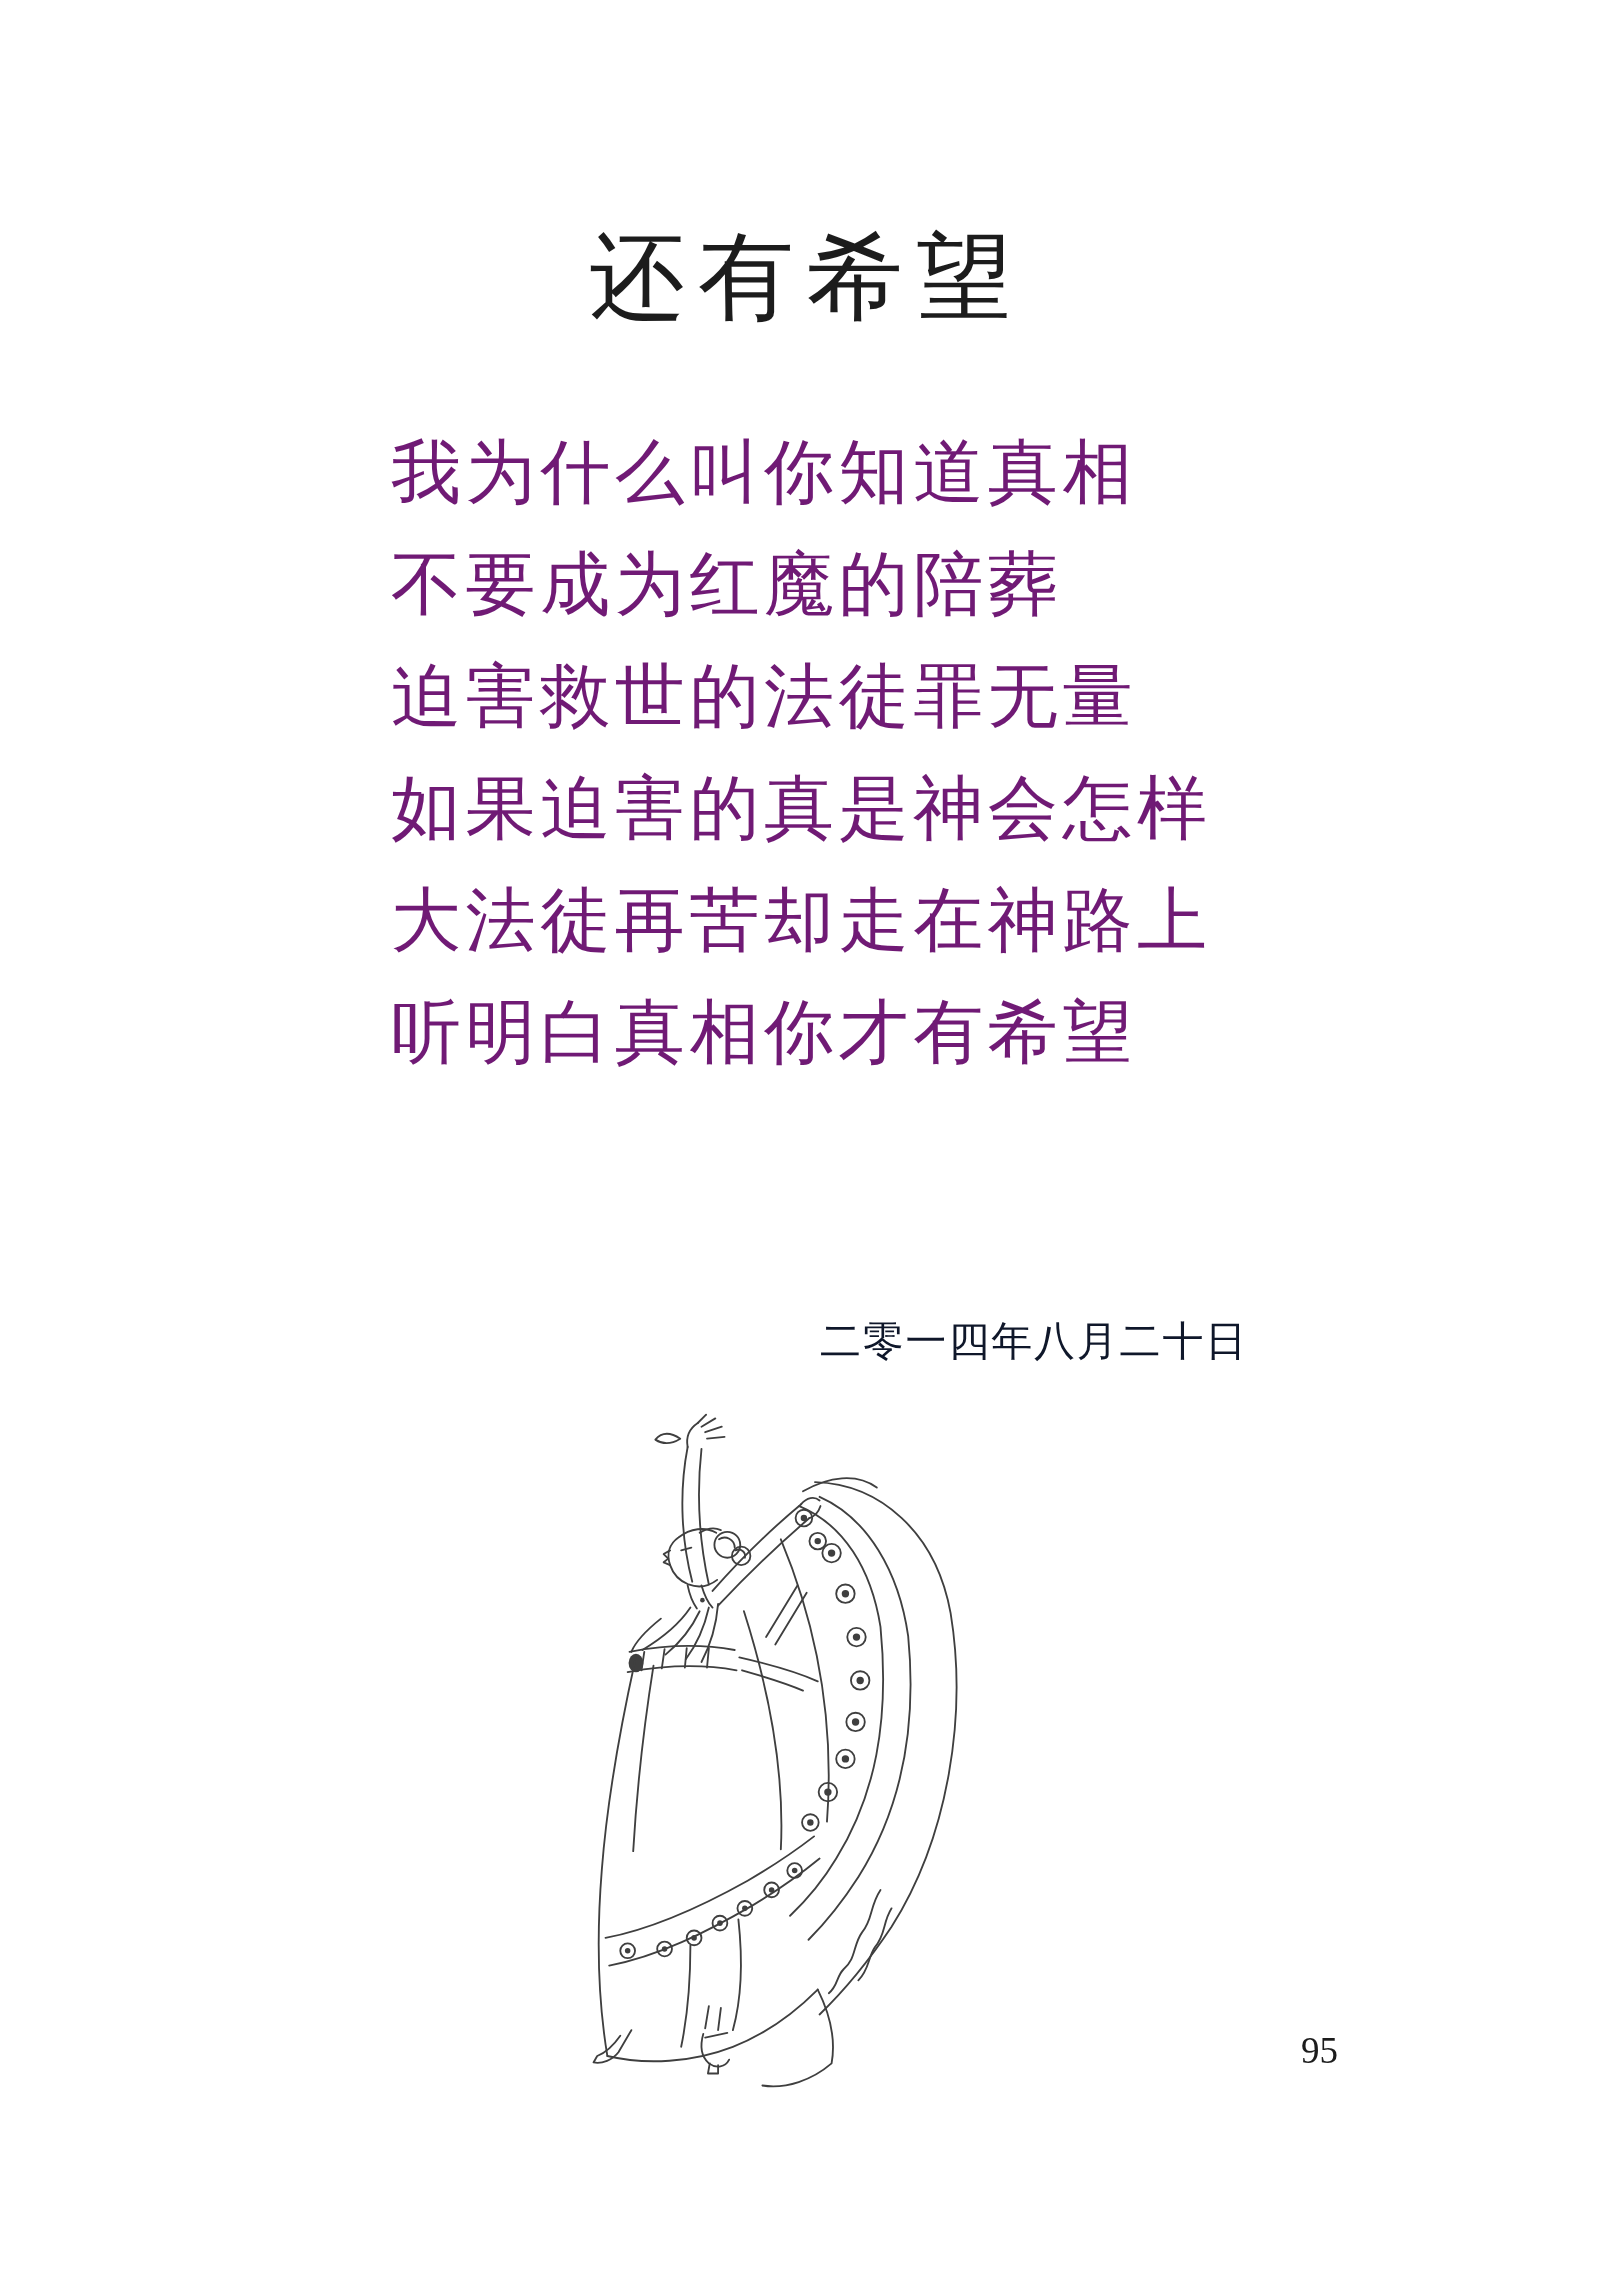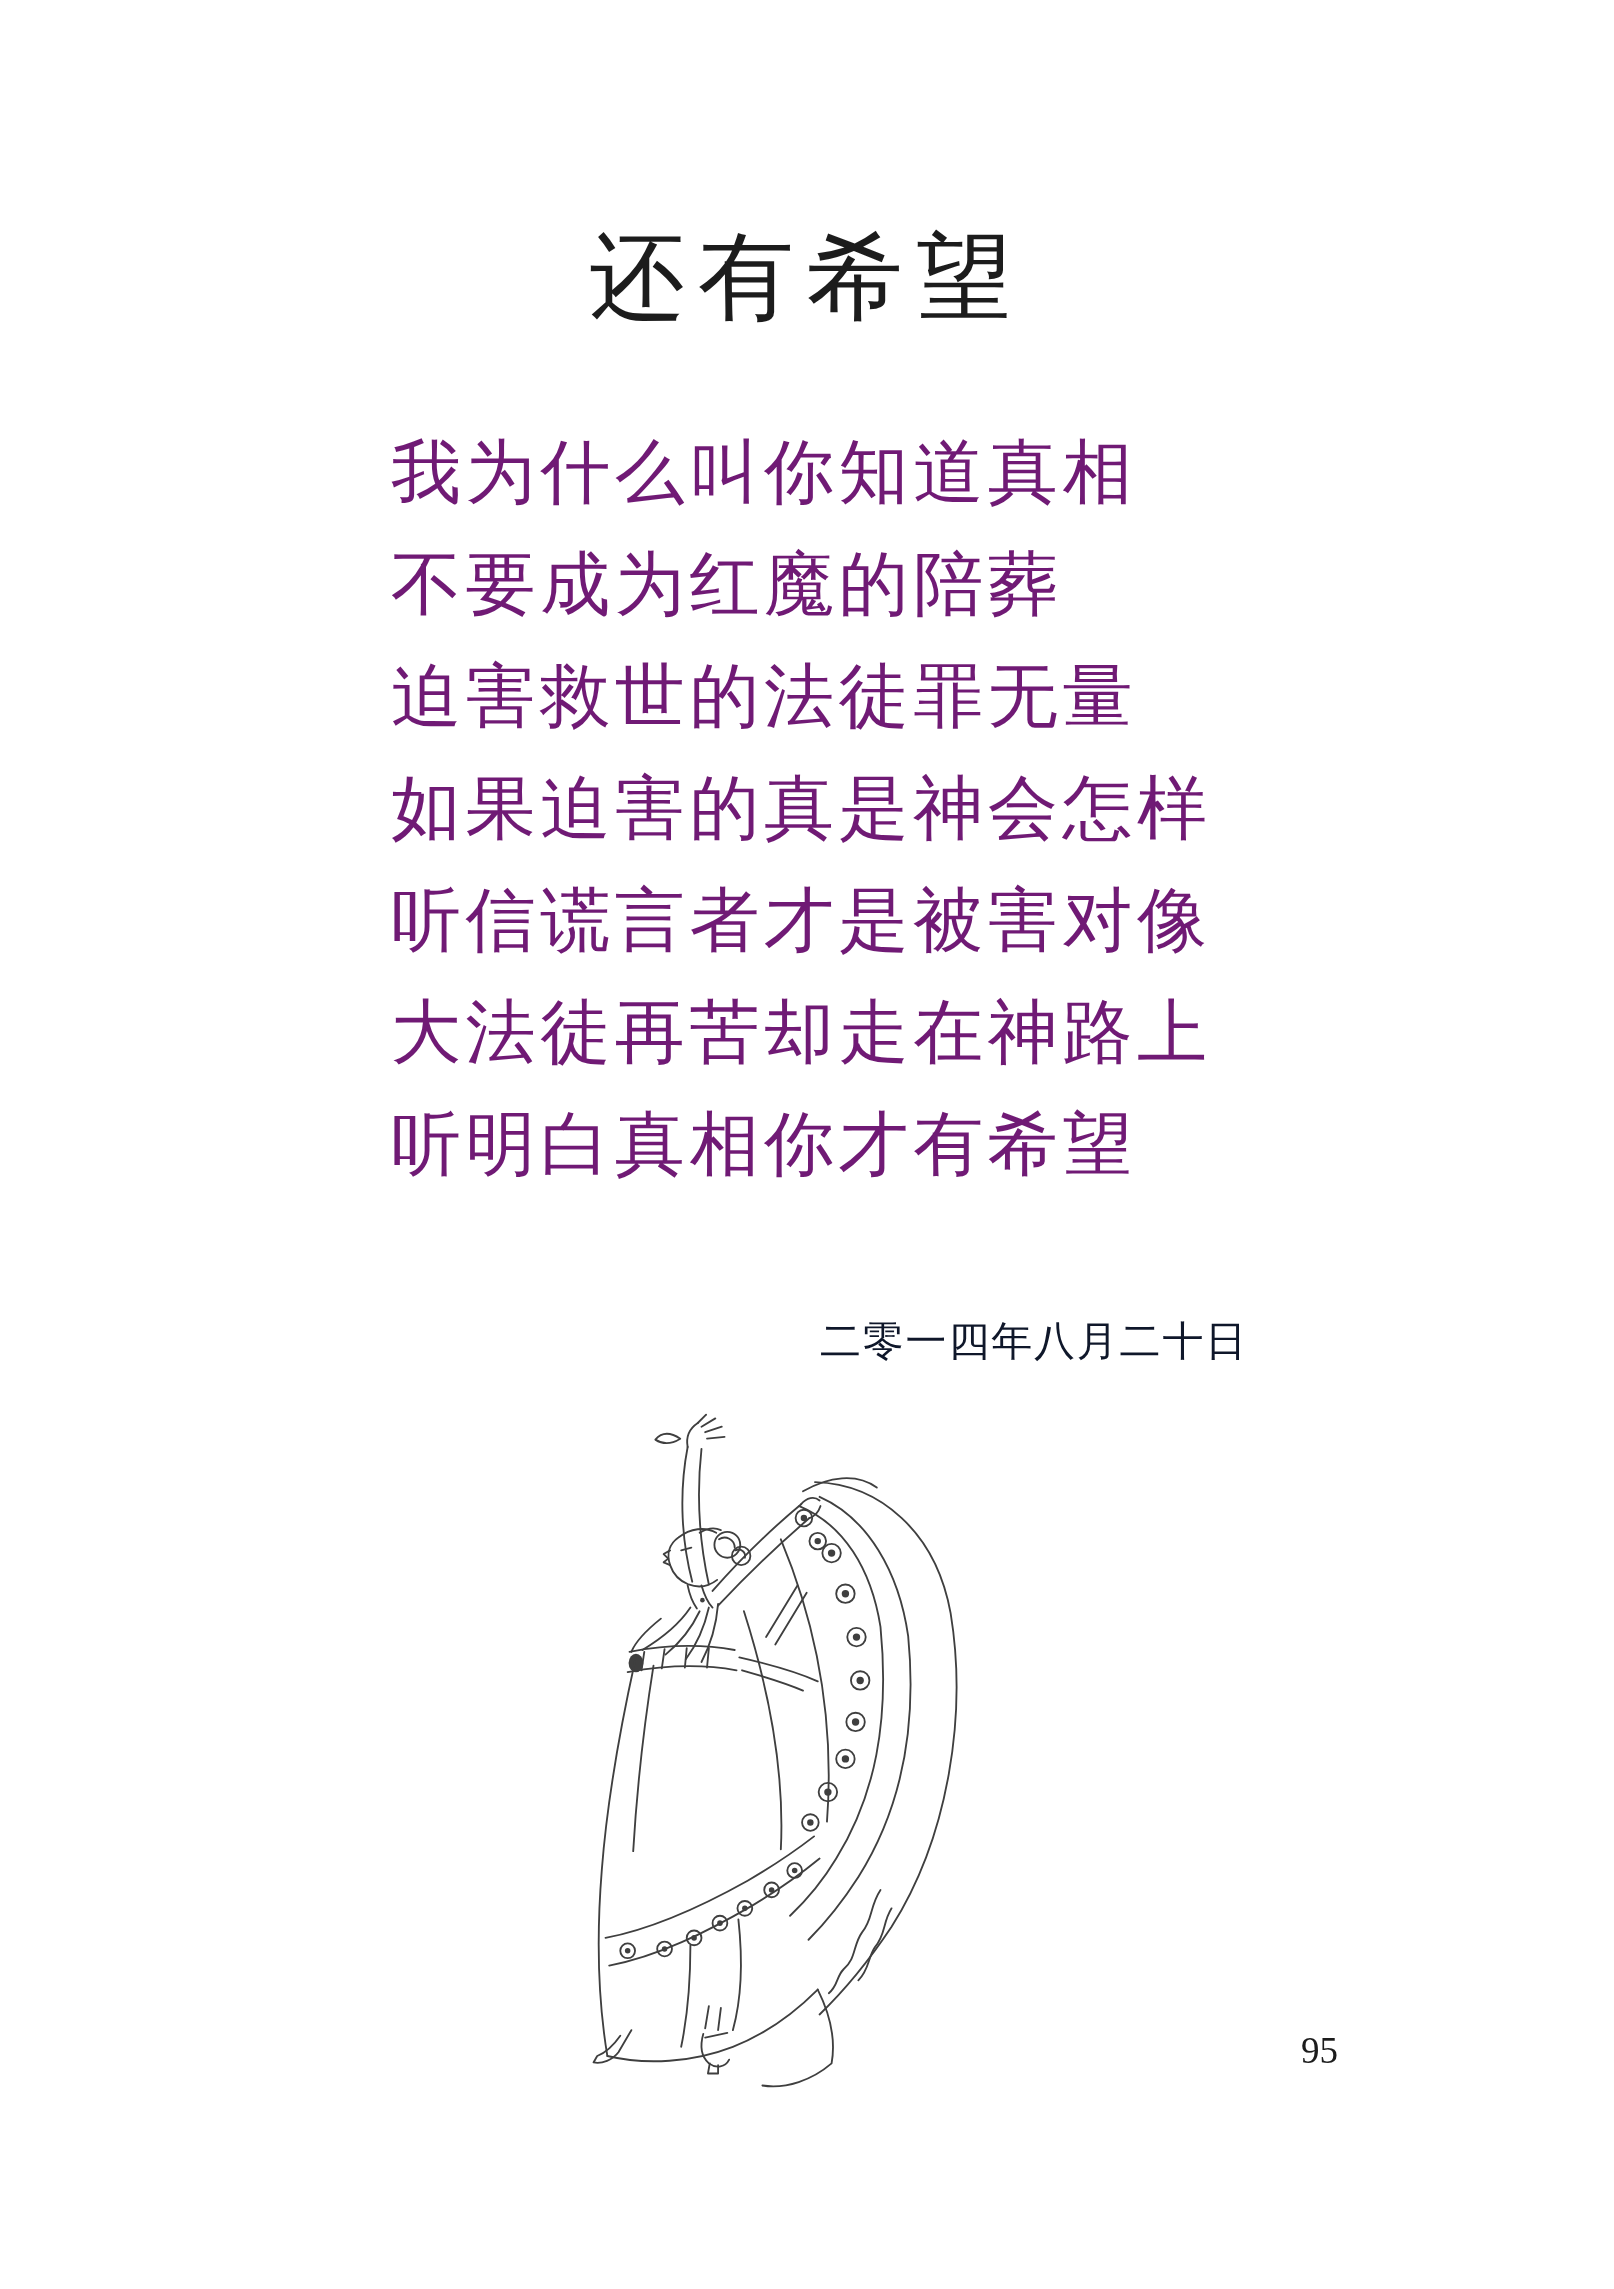--- a/index.html
+++ b/index.html
@@ -66,21 +66,20 @@
 
 <div class="page">
 
   <h1 class="poem-title">还有希望</h1>
 
   <div class="poem-body">
     <div class="poem-line">我为什么叫你知道真相</div>
     <div class="poem-line">不要成为红魔的陪葬</div>
     <div class="poem-line">迫害救世的法徒罪无量</div>
     <div class="poem-line">如果迫害的真是神会怎样</div>
-    <div class="poem-line">听信谎言者才是被害对像</div>
     <div class="poem-line">大法徒再苦却走在神路上</div>
     <div class="poem-line">听明白真相你才有希望</div>
   </div>
 
   <div class="poem-date">二零一四年八月二十日</div>
 
   <div class="illustration">
     <svg viewBox="0 0 440 740" fill="none" stroke="#3f3f3f" stroke-width="2" stroke-linecap="round" stroke-linejoin="round">
 
       <g>

